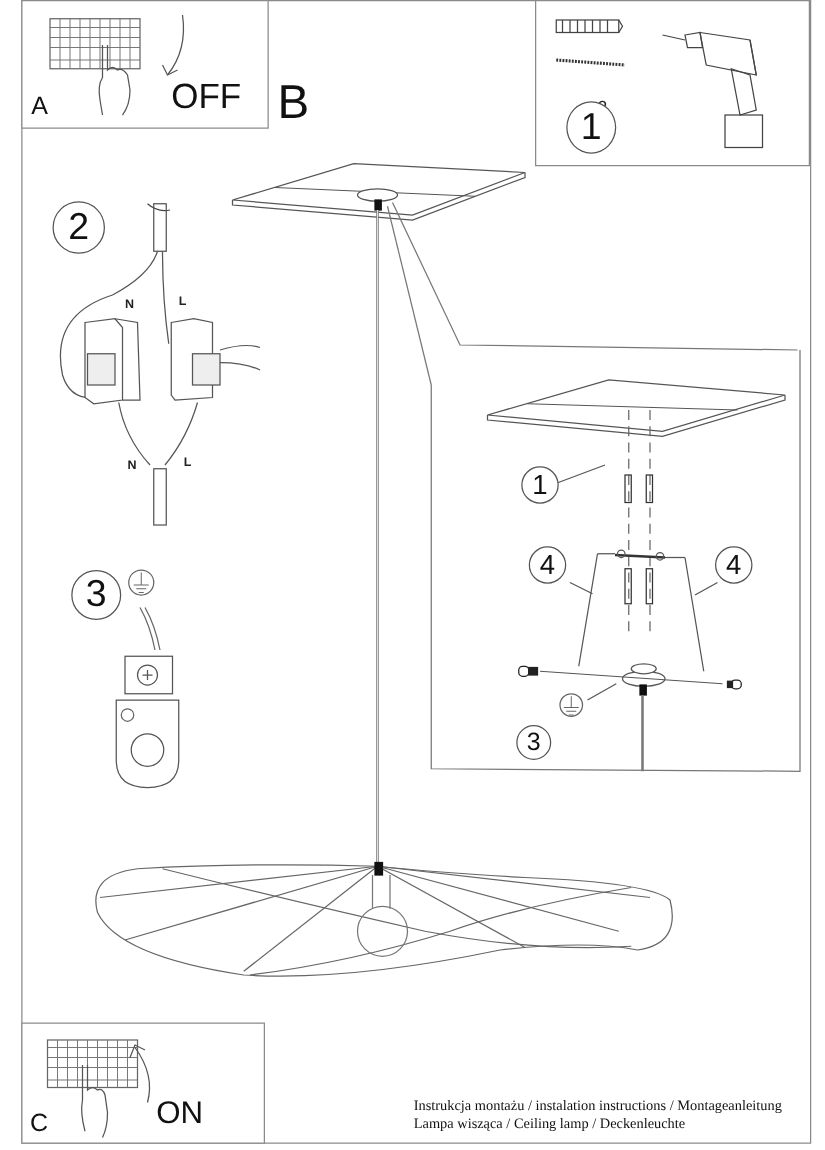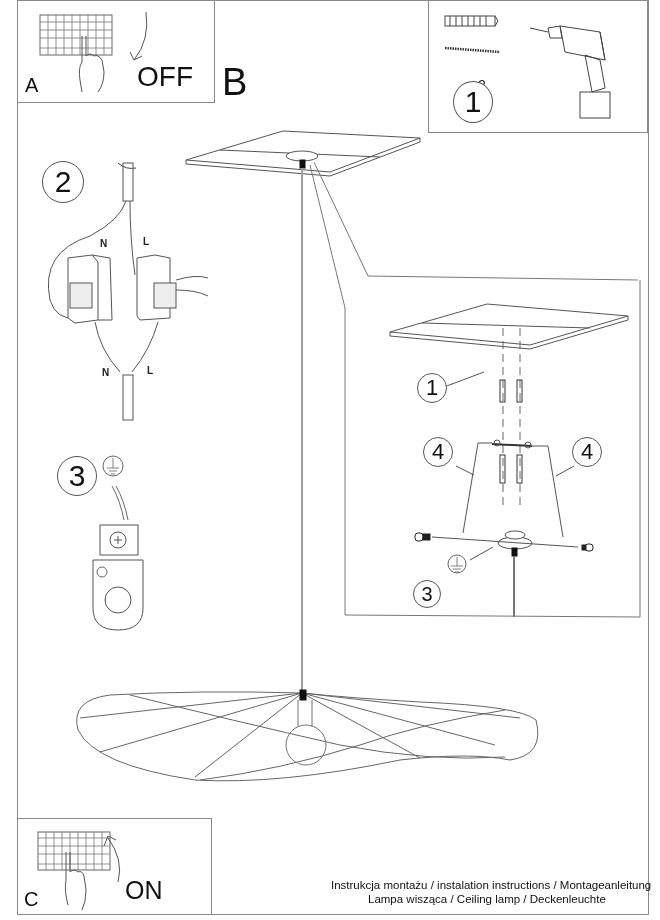--- a/index.html
+++ b/index.html
@@ -1,20 +1,20 @@
 <!DOCTYPE html>
 <html><head>
 <meta charset="utf-8">
 <style>
   html,body{margin:0;padding:0;background:#ffffff;}
   body{width:660px;height:920px;position:relative;overflow:hidden;font-family:"Liberation Sans",sans-serif;color:#111;}
   .abs{position:absolute;}
   svg{position:absolute;left:0;top:0;}
   .label-big{font-family:"Liberation Sans",sans-serif;color:#111;line-height:1;}
-  .footer{font-family:Liberation Sans, sans-serif;font-size:11.5px;color:#111;line-height:14px;white-space:nowrap;}
+  .footer{font-family:Liberation Serif, serif;font-size:11.5px;color:#111;line-height:14px;white-space:nowrap;}
   .circ-num{position:absolute;border:1px solid #555;border-radius:50%;display:flex;align-items:center;justify-content:center;font-family:"Liberation Sans",sans-serif;color:#111;background:#fff;}
   .wire-letter{position:absolute;font-family:"Liberation Sans",sans-serif;font-size:10px;font-weight:bold;color:#222;}
 </style>
 </head>
 <body>
 
 <svg width="660" height="920" viewBox="0 0 660 920" fill="none" stroke="#555" stroke-width="1">
 
   <rect x="17.5" y="0.5" width="631" height="914" stroke="#8a8a8a"></rect>
 
@@ -226,13 +226,13 @@
     <span>4</span>
   </div>
 <div class="circ-num" style="left:413px;top:580px;width:26px;height:26px;font-size:20px;">
     <span>3</span>
   </div>
 
 <div class="abs label-big" style="left:24px;top:889px;font-size:20px;">C</div>
 <div class="abs label-big" style="left:125px;top:878px;font-size:25px;">ON</div>
 
 <div class="abs footer" style="left:331px;top:878px;">Instrukcja montażu / instalation instructions / Montageanleitung</div>
-<div class="abs footer" style="left:331px;top:892px;margin-left:37px;">Lampa wisząca / Ceiling lamp / Deckenleuchte</div>
+<div class="abs footer" style="left:331px;top:892px;">Lampa wisząca / Ceiling lamp / Deckenleuchte</div>
 
 </body></html>

